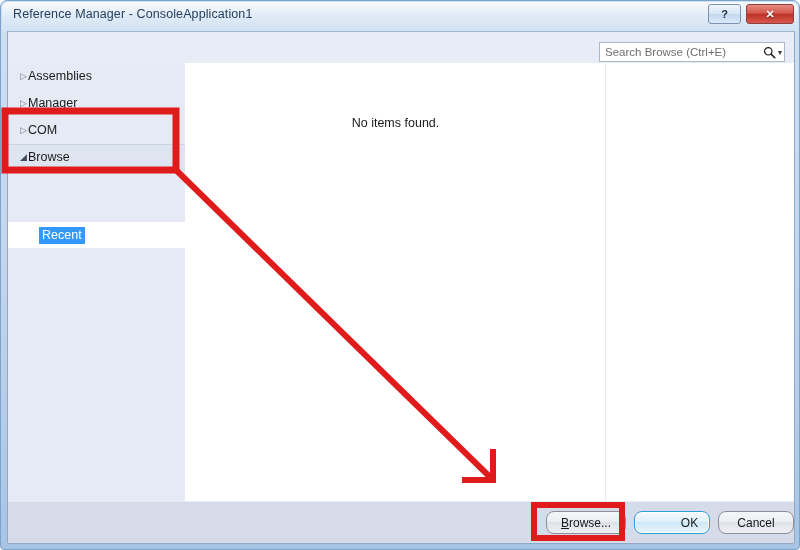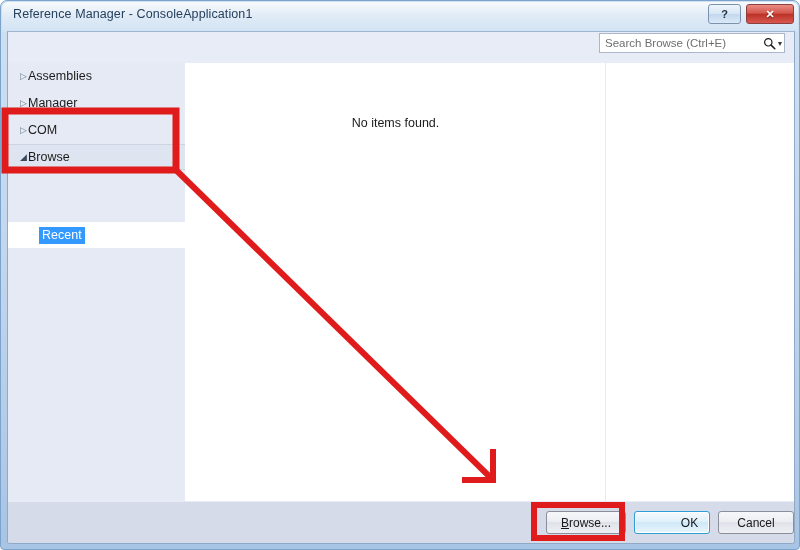--- a/index.html
+++ b/index.html
@@ -90,21 +90,21 @@
 
   
   #top-strip {
     position: absolute;
     left: 0; top: 0;
     width: 786px; height: 31px;
     background: #e8ecf6;
   }
   #search-box {
     position: absolute;
-    left: 591px; top: 1px;
+    left: 591px; top: 10px;
     width: 186px; height: 20px;
     box-sizing: border-box;
     background: #ffffff;
     border: 1px solid #a9b7c9;
     display: flex;
     align-items: center;
   }
   #search-input {
     flex: 1;
     border: 0;
@@ -219,21 +219,21 @@
     width: 786px; height: 41px;
     background: #d6dbe9;
     border-top: 1px solid #e8ecf6;
   }
   .dlg-btn {
     position: absolute;
     top: 9px;
     height: 23px;
     box-sizing: border-box;
     border: 1px solid #8a8f99;
-    border-radius: 3px;
+    border-radius: 8px;
     background: linear-gradient(180deg, #f6f7f9 0%, #eceef2 45%, #dfe2e9 50%, #eef0f4 100%);
     font-family: "Liberation Sans", sans-serif;
     font-size: 12px;
     color: #15181c;
     display: flex;
     align-items: center;
     justify-content: center;
     cursor: default;
   }
   #browse-button { left: 538px; width: 80px; }

